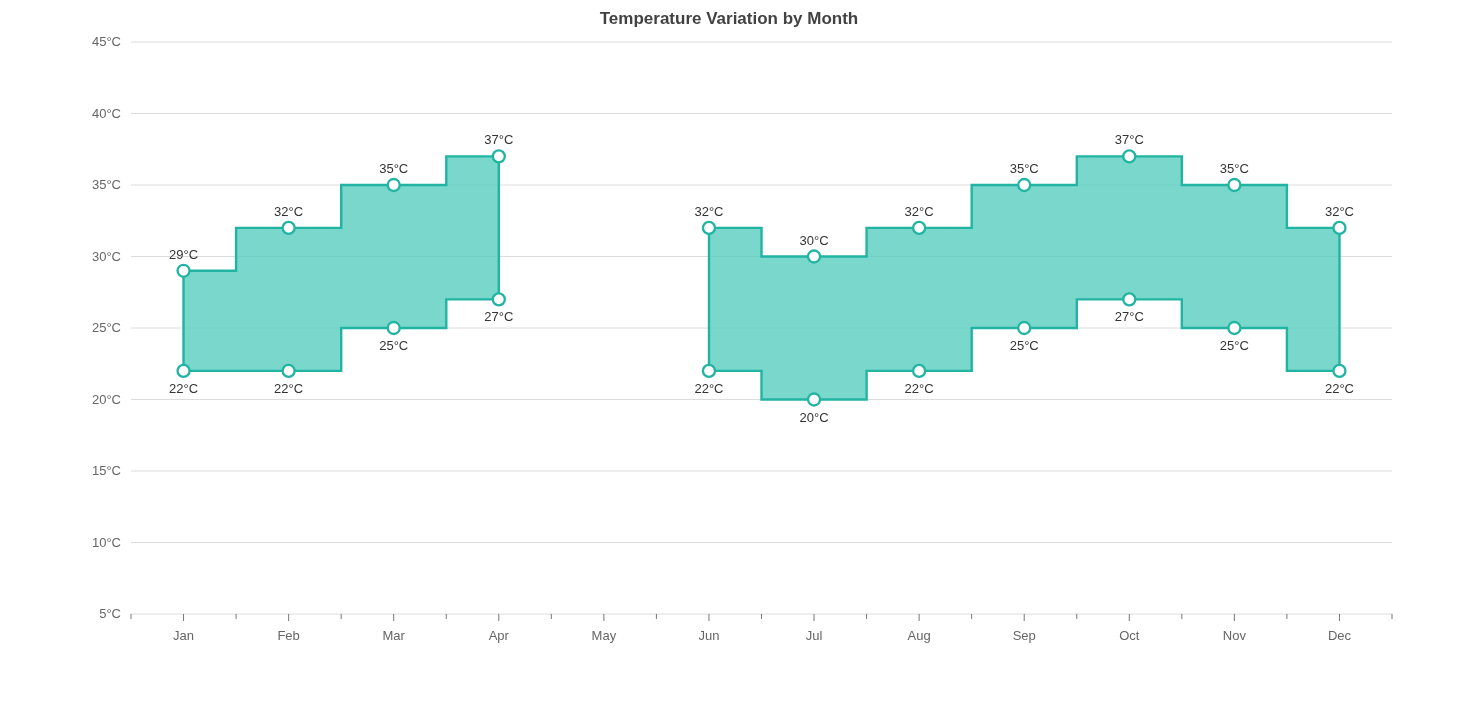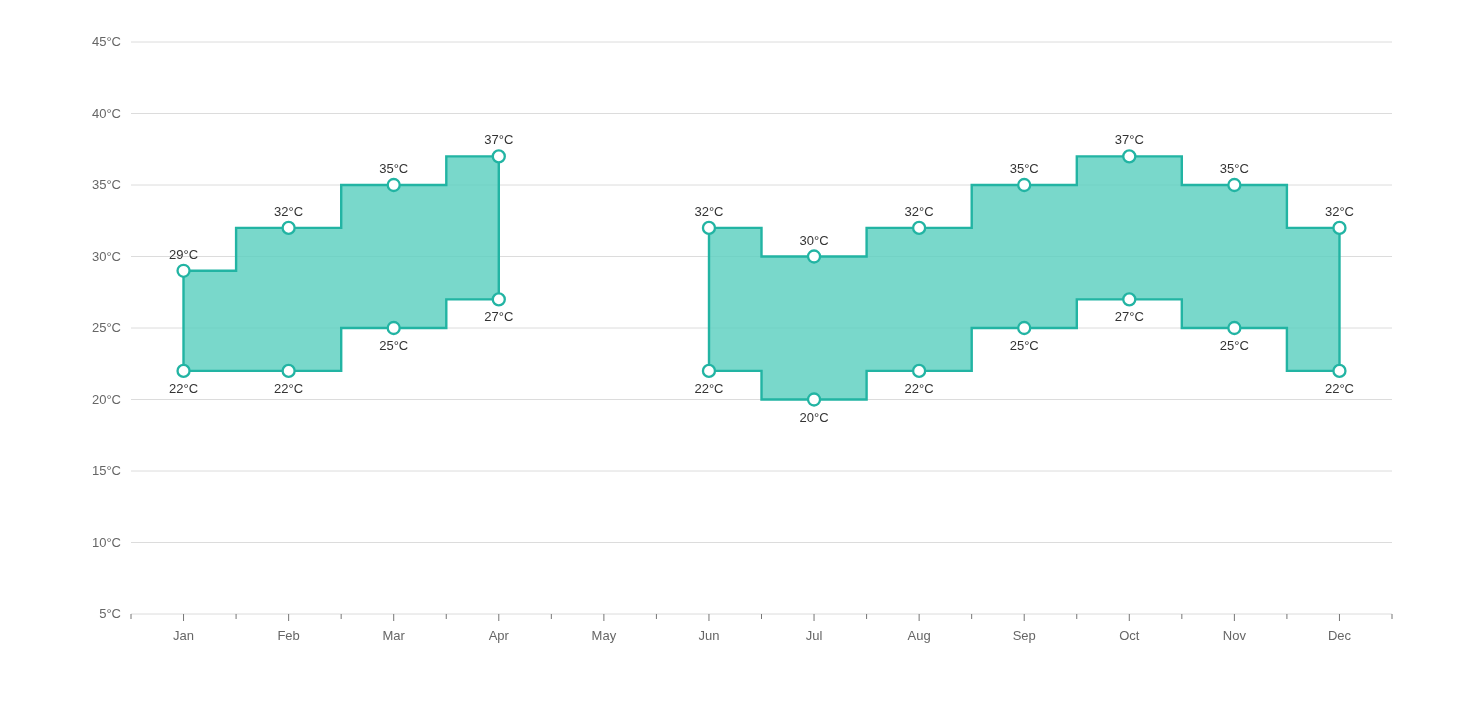--- a/index.html
+++ b/index.html
@@ -56,20 +56,21 @@
   .marker {
     fill: #fff;
     stroke: #22b4a3;
     stroke-width: 2.3;
   }
 </style>
 </head>
 <body>
 
 <div class="chart-wrap">
+  <div class="title">Temperature Variation by Month</div>
   <svg id="chart-svg" width="1458" height="715">
       <g class="grid">
         <line x1="131" x2="1392" y1="614" y2="614"></line>
         <line x1="131" x2="1392" y1="542.5" y2="542.5"></line>
         <line x1="131" x2="1392" y1="471" y2="471"></line>
         <line x1="131" x2="1392" y1="399.5" y2="399.5"></line>
         <line x1="131" x2="1392" y1="328" y2="328"></line>
         <line x1="131" x2="1392" y1="256.5" y2="256.5"></line>
         <line x1="131" x2="1392" y1="185" y2="185"></line>
         <line x1="131" x2="1392" y1="113.5" y2="113.5"></line>

